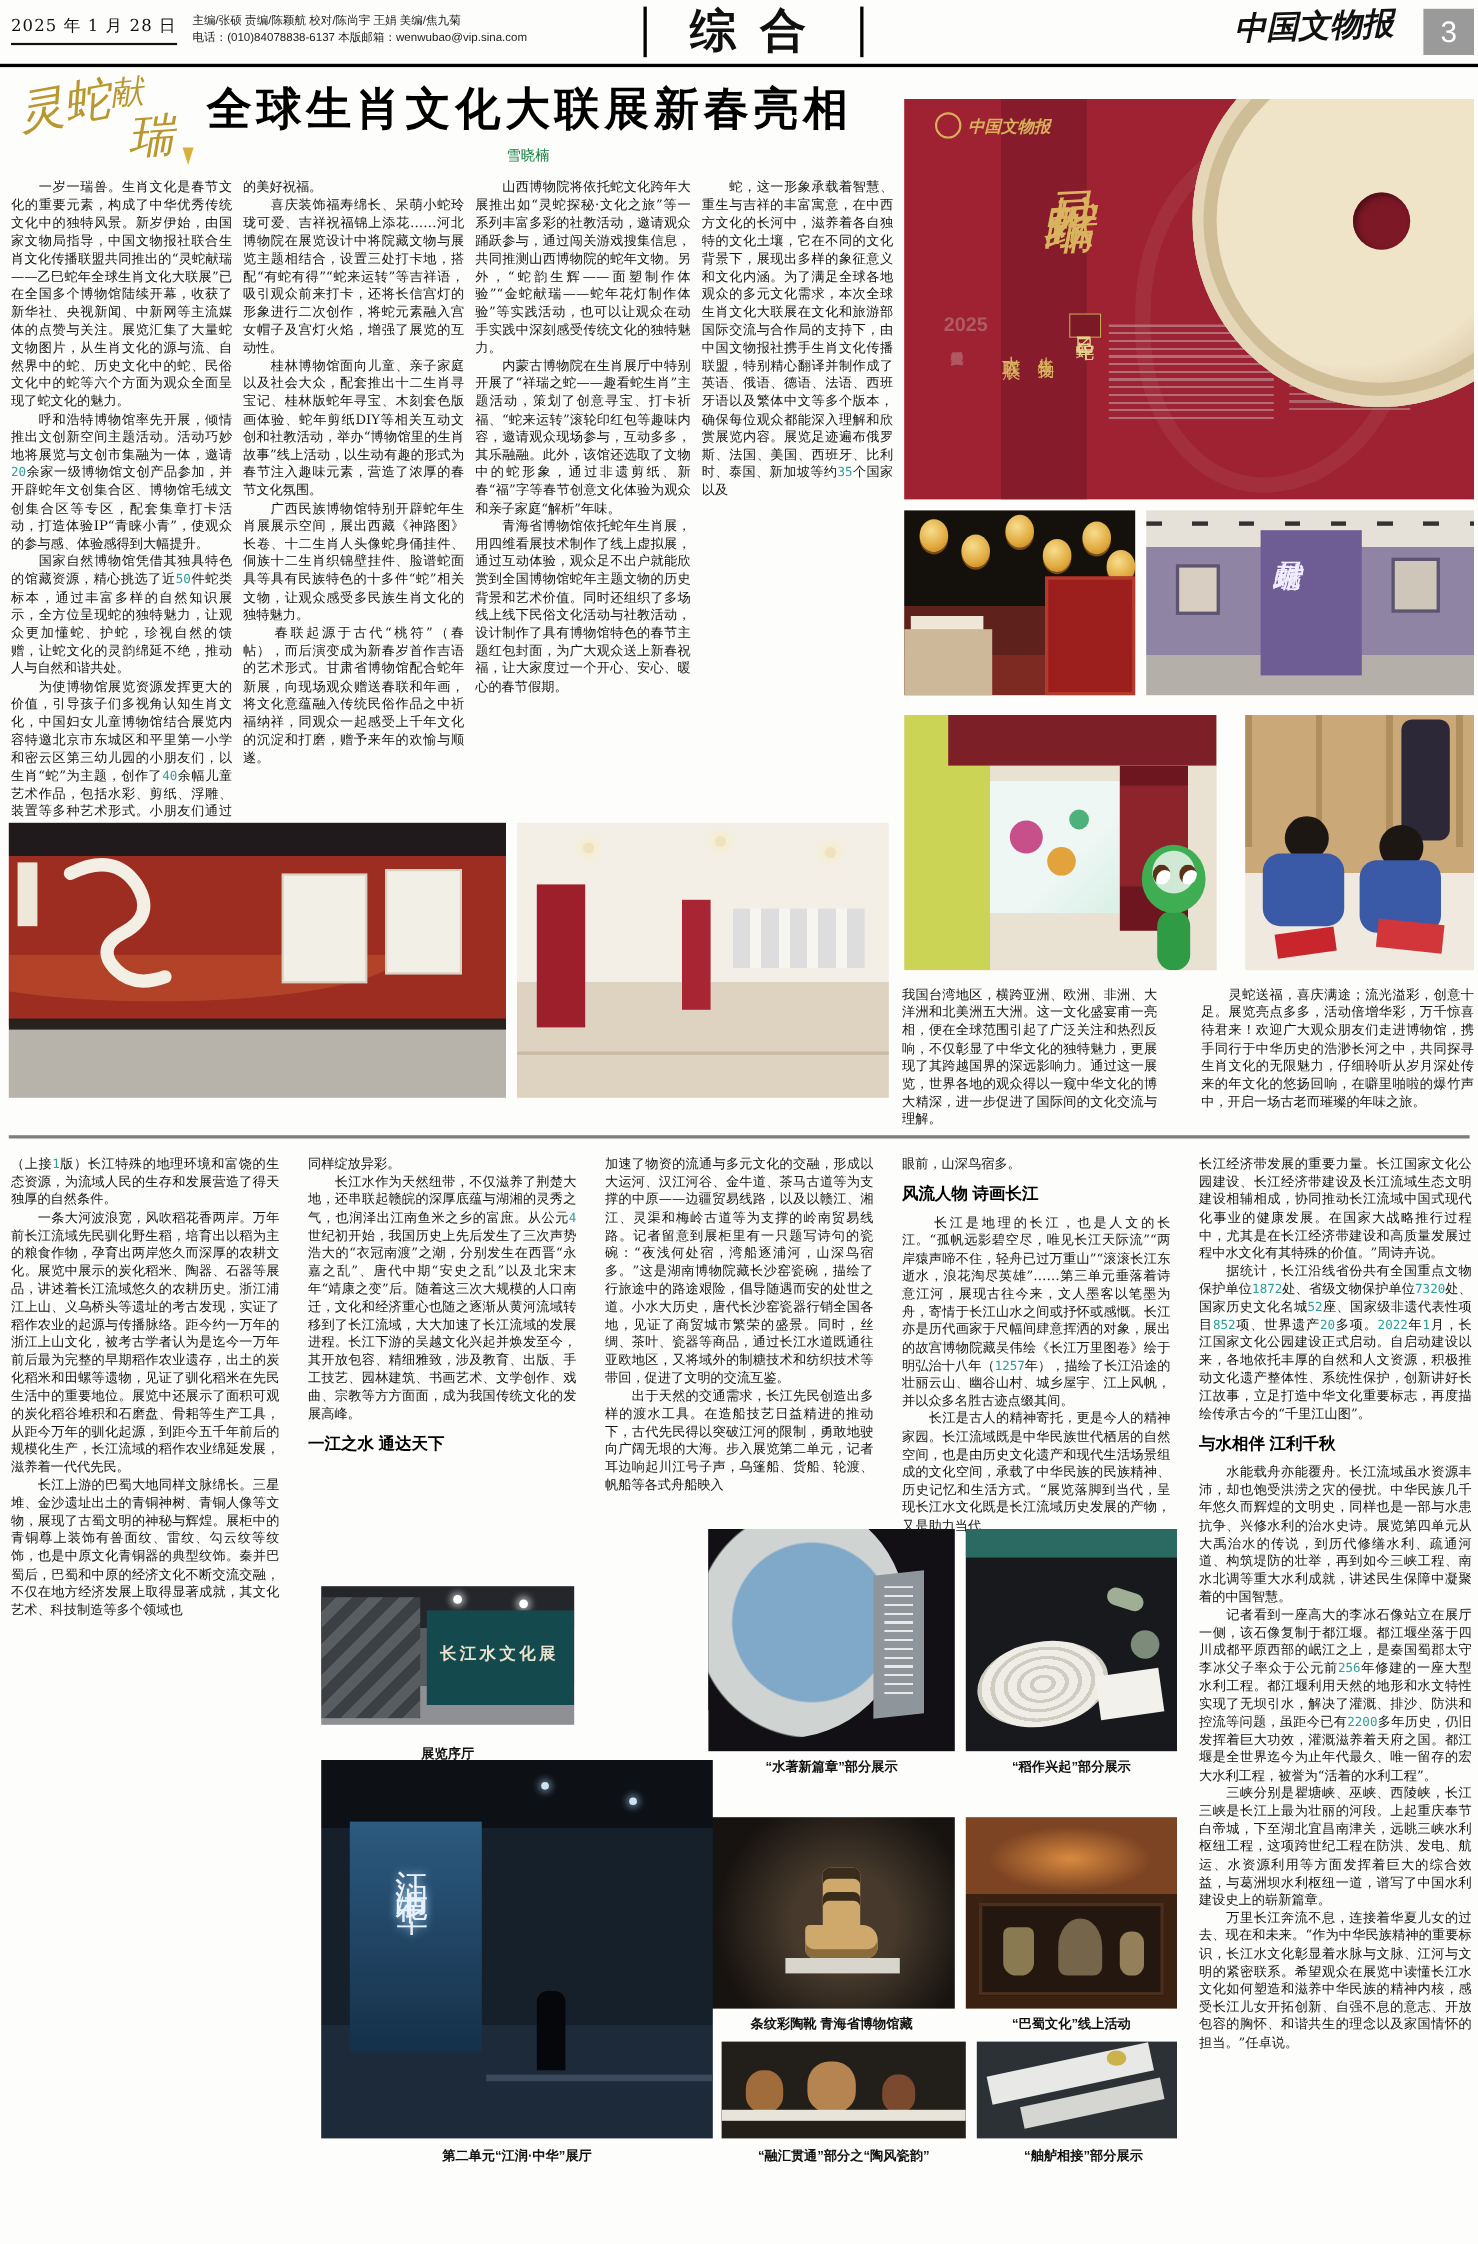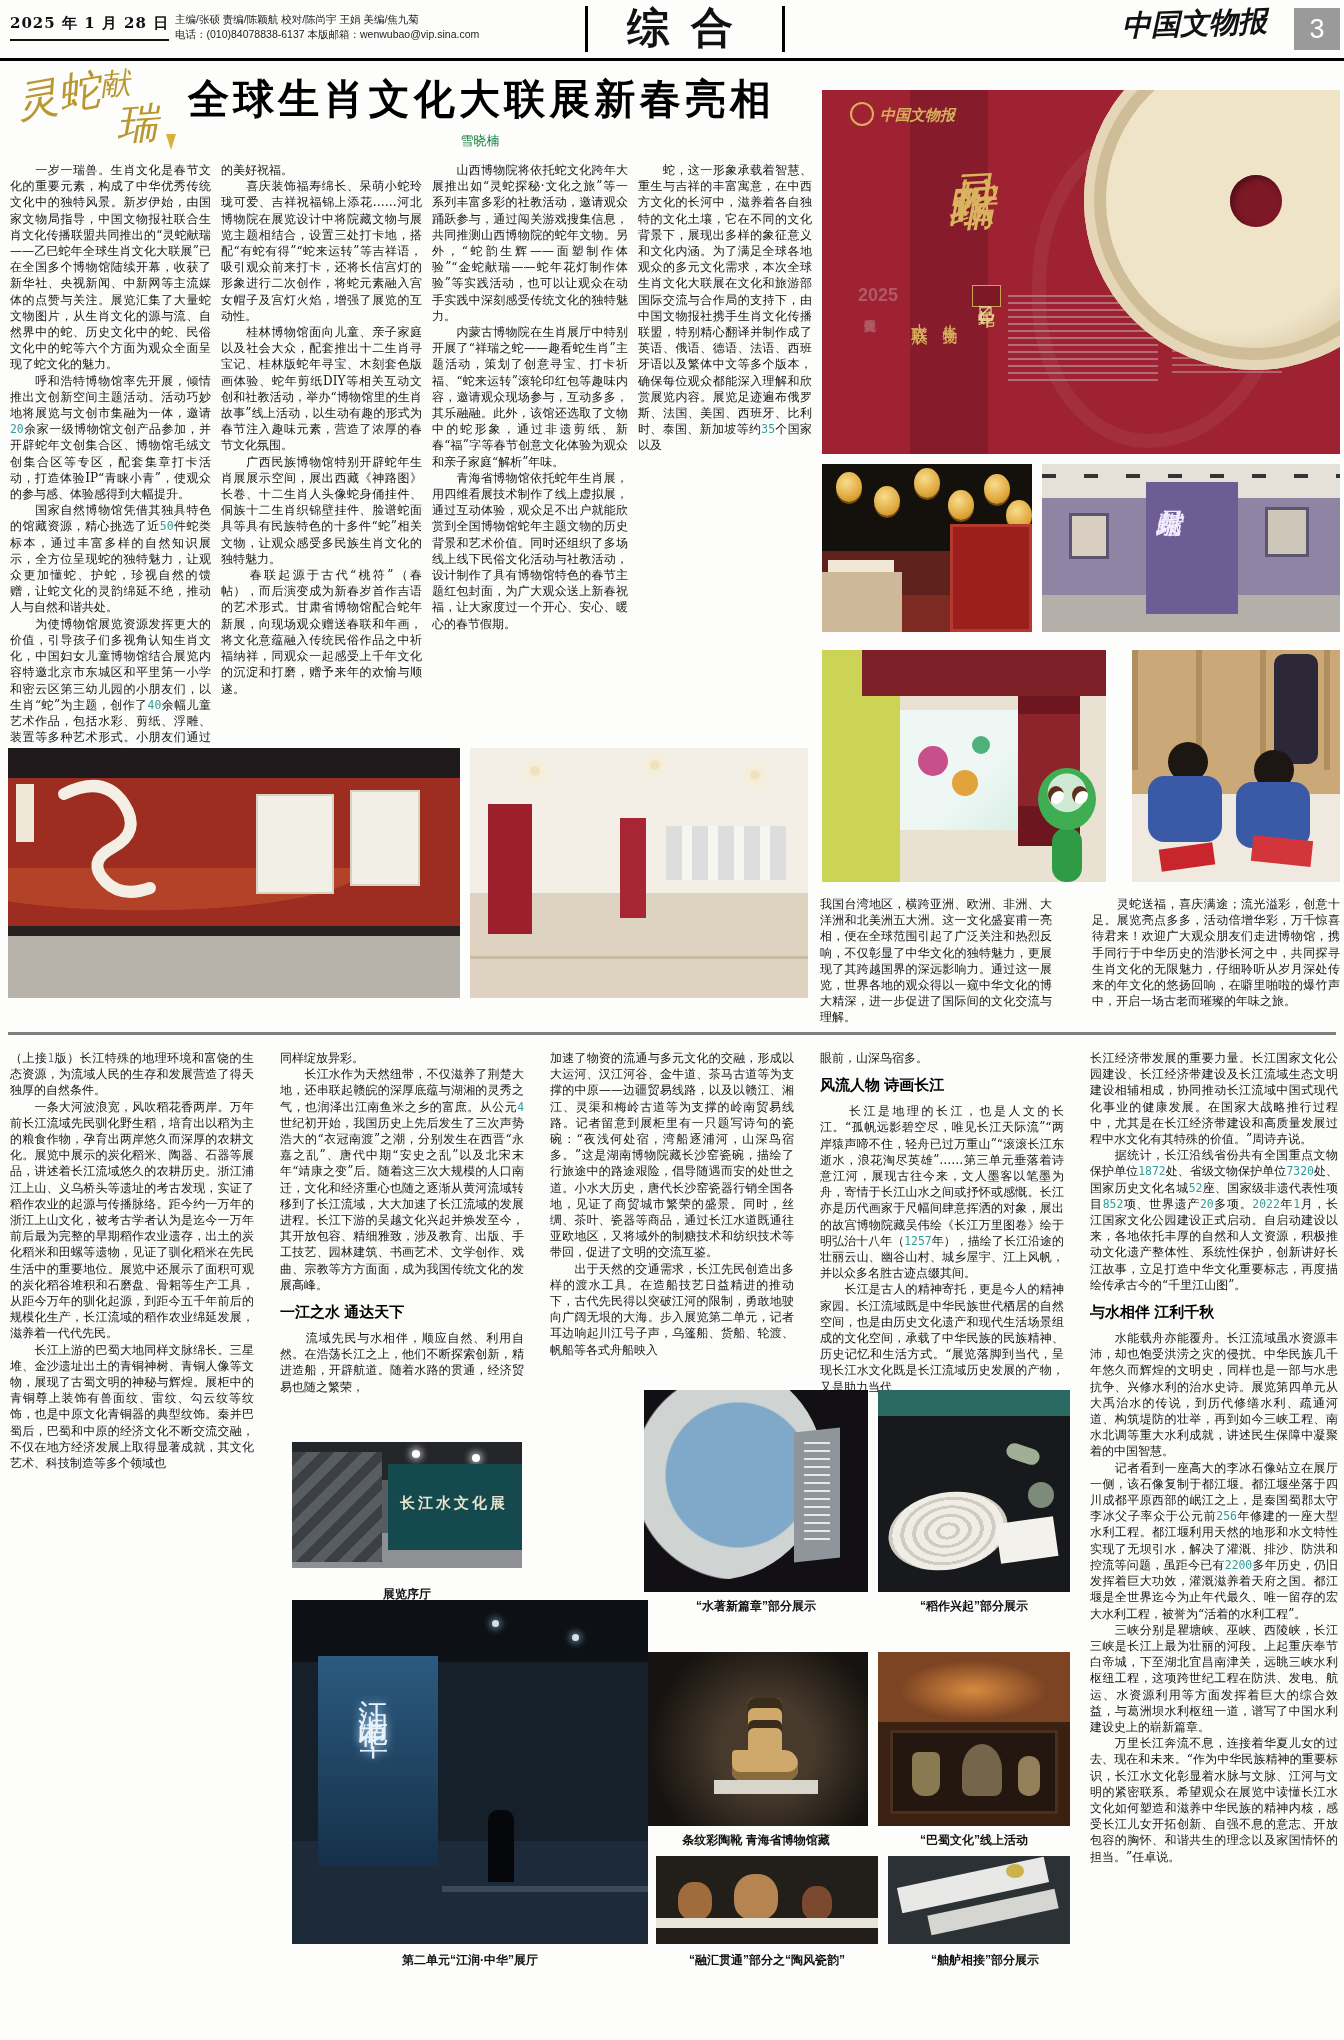--- a/index.html
+++ b/index.html
@@ -6,21 +6,21 @@
   body{width:1344px;height:2040px;position:relative;background:#fdfdfc;font-family:"Liberation Sans",sans-serif;color:#111;}
   .abs{position:absolute;}
   .t{font-size:12px;line-height:16.2px;text-align:justify;white-space:pre-line;color:#151515;
      font-family:"DejaVu Serif","Liberation Serif",serif;}
   .num{color:#2f9e9b;font-family:"DejaVu Sans Mono",monospace;font-size:0.95em;}
   .subhead{font-weight:bold;font-size:15px;font-family:"Liberation Sans",sans-serif;color:#000;margin:10px 0 8px 0;white-space:normal;}
   .cap{font-size:12px;font-weight:bold;text-align:center;color:#111;font-family:"Liberation Sans",sans-serif;}
   .ph{position:absolute;overflow:hidden;background:#ccc;}
   .decor{position:absolute;}
   
-  #hdr-date{left:10px;top:14px;font-size:15px;font-weight:bold;font-family:"DejaVu Serif",serif;border-bottom:2px solid #111;padding-bottom:6px;letter-spacing:1px;}
+  #hdr-date{left:10px;top:14px;font-size:15px;font-weight:normal;font-family:"DejaVu Serif",serif;border-bottom:2px solid #111;padding-bottom:6px;letter-spacing:1px;}
   #hdr-editors{left:175px;top:12px;width:400px;font-size:10.5px;line-height:15px;color:#222;}
   .hdr-bar{top:6px;width:3px;height:46px;background:#000;}
   #hdr-section{left:602px;top:0px;width:178px;text-align:center;font-size:42px;font-weight:bold;letter-spacing:22px;font-family:"Liberation Sans",sans-serif;}
   #masthead{left:1122px;top:4px;width:165px;font-size:29px;font-weight:bold;font-style:italic;font-family:"DejaVu Serif",serif;transform:rotate(-2deg);}
   #pagebox{left:1294px;top:8px;width:46px;height:42px;background:#9a9a9a;color:#fff;font-size:27px;text-align:center;line-height:42px;}
   #hdr-rule{left:0;top:58px;width:1344px;height:3px;background:#000;}
   
   #logo{left:14px;top:66px;width:168px;height:100px;color:#b9962e;}
   #logo .l1{position:absolute;left:2px;top:2px;font-size:42px;transform:rotate(-10deg);font-family:"DejaVu Serif",serif;font-style:italic;}
   #logo .l2{position:absolute;left:86px;top:-2px;font-size:30px;transform:rotate(-6deg);font-family:"DejaVu Serif",serif;font-style:italic;}
@@ -282,21 +282,20 @@
 <div class="abs" id="divider"></div>
 
 <div class="abs t jumpcol" id="jc1">（上接<span class="num">1</span>版）长江特殊的地理环境和富饶的生态资源，为流域人民的生存和发展营造了得天独厚的自然条件。
 　　一条大河波浪宽，风吹稻花香两岸。万年前长江流域先民驯化野生稻，培育出以稻为主的粮食作物，孕育出两岸悠久而深厚的农耕文化。展览中展示的炭化稻米、陶器、石器等展品，讲述着长江流域悠久的农耕历史。浙江浦江上山、义乌桥头等遗址的考古发现，实证了稻作农业的起源与传播脉络。距今约一万年的浙江上山文化，被考古学者认为是迄今一万年前后最为完整的早期稻作农业遗存，出土的炭化稻米和田螺等遗物，见证了驯化稻米在先民生活中的重要地位。展览中还展示了面积可观的炭化稻谷堆积和石磨盘、骨耜等生产工具，从距今万年的驯化起源，到距今五千年前后的规模化生产，长江流域的稻作农业绵延发展，滋养着一代代先民。
 　　长江上游的巴蜀大地同样文脉绵长。三星堆、金沙遗址出土的青铜神树、青铜人像等文物，展现了古蜀文明的神秘与辉煌。展柜中的青铜尊上装饰有兽面纹、雷纹、勾云纹等纹饰，也是中原文化青铜器的典型纹饰。秦并巴蜀后，巴蜀和中原的经济文化不断交流交融，不仅在地方经济发展上取得显著成就，其文化艺术、科技制造等多个领域也</div>
 
 <div class="abs jumpcol" id="jc2">
   <div class="t">同样绽放异彩。
 　　长江水作为天然纽带，不仅滋养了荆楚大地，还串联起赣皖的深厚底蕴与湖湘的灵秀之气，也润泽出江南鱼米之乡的富庶。从公元<span class="num">4</span>世纪初开始，我国历史上先后发生了三次声势浩大的“衣冠南渡”之潮，分别发生在西晋“永嘉之乱”、唐代中期“安史之乱”以及北宋末年“靖康之变”后。随着这三次大规模的人口南迁，文化和经济重心也随之逐渐从黄河流域转移到了长江流域，大大加速了长江流域的发展进程。长江下游的吴越文化兴起并焕发至今，其开放包容、精细雅致，涉及教育、出版、手工技艺、园林建筑、书画艺术、文学创作、戏曲、宗教等方方面面，成为我国传统文化的发展高峰。</div>
   <div class="subhead">一江之水  通达天下</div>
-  <div class="t">　　流域先民与水相伴，顺应自然、利用自然。在浩荡长江之上，他们不断探索创新，精进造船，开辟航道。随着水路的贯通，经济贸易也随之繁荣，</div>
 </div>
 
 <div class="abs t jumpcol" id="jc3">加速了物资的流通与多元文化的交融，形成以大运河、汉江河谷、金牛道、茶马古道等为支撑的中原——边疆贸易线路，以及以赣江、湘江、灵渠和梅岭古道等为支撑的岭南贸易线路。记者留意到展柜里有一只题写诗句的瓷碗：“夜浅何处宿，湾船逐浦河，山深鸟宿多。”这是湖南博物院藏长沙窑瓷碗，描绘了行旅途中的路途艰险，倡导随遇而安的处世之道。小水大历史，唐代长沙窑瓷器行销全国各地，见证了商贸城市繁荣的盛景。同时，丝绸、茶叶、瓷器等商品，通过长江水道既通往亚欧地区，又将域外的制糖技术和纺织技术等带回，促进了文明的交流互鉴。
 　　出于天然的交通需求，长江先民创造出多样的渡水工具。在造船技艺日益精进的推动下，古代先民得以突破江河的限制，勇敢地驶向广阔无垠的大海。步入展览第二单元，记者耳边响起川江号子声，乌篷船、货船、轮渡、帆船等各式舟船映入</div>
 
 <div class="abs jumpcol" id="jc4">
   <div class="t">眼前，山深鸟宿多。</div>
   <div class="subhead">风流人物  诗画长江</div>
   <div class="t">　　长江是地理的长江，也是人文的长江。“孤帆远影碧空尽，唯见长江天际流”“两岸猿声啼不住，轻舟已过万重山”“滚滚长江东逝水，浪花淘尽英雄”……第三单元垂落着诗意江河，展现古往今来，文人墨客以笔墨为舟，寄情于长江山水之间或抒怀或感慨。长江亦是历代画家于尺幅间肆意挥洒的对象，展出的故宫博物院藏吴伟绘《长江万里图卷》绘于明弘治十八年（<span class="num">1257</span>年），描绘了长江沿途的壮丽云山、幽谷山村、城乡屋宇、江上风帆，并以众多名胜古迹点缀其间。
 　　长江是古人的精神寄托，更是今人的精神家园。长江流域既是中华民族世代栖居的自然空间，也是由历史文化遗产和现代生活场景组成的文化空间，承载了中华民族的民族精神、历史记忆和生活方式。“展览落脚到当代，呈现长江水文化既是长江流域历史发展的产物，又是助力当代</div>

